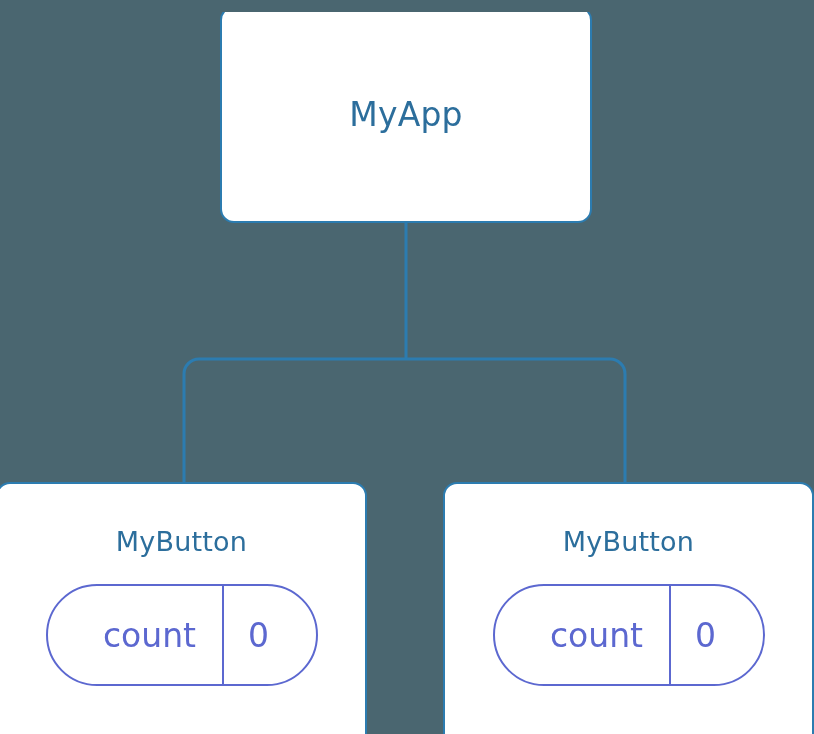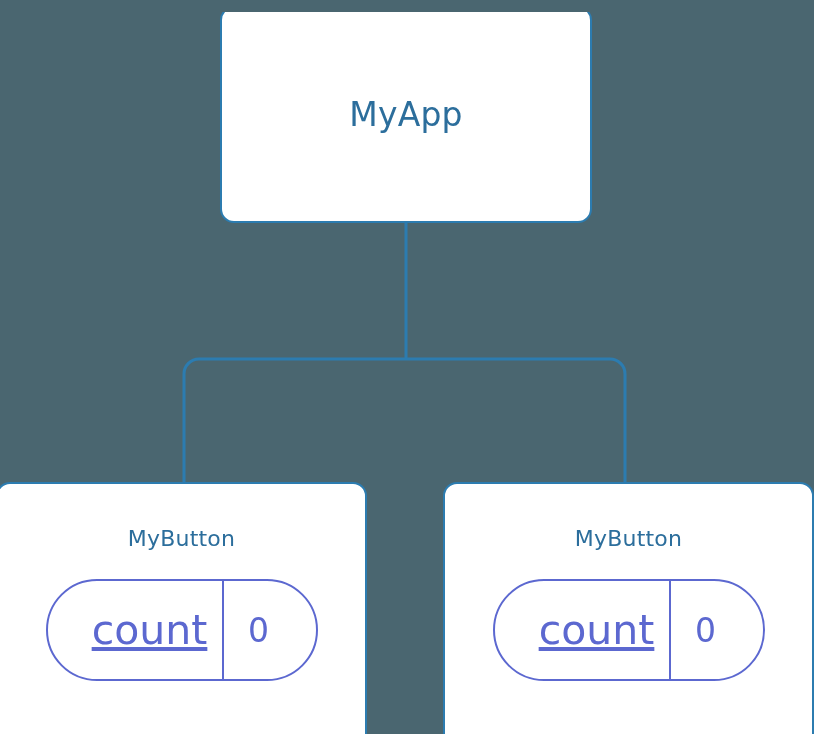--- a/index.html
+++ b/index.html
@@ -66,21 +66,21 @@
 
   .node-title {
     color: #2c6e9c;
     font-size: 33px;
     line-height: 1;
     letter-spacing: 0.2px;
     white-space: nowrap;
   }
 
   .node-child .node-title {
-    font-size: 22px;
+    font-size: 27px;
   }
 
   
   .pill-wrap {
     margin-top: 29px;
     position: relative;
   }
 
   .pill {
     position: relative;
@@ -94,24 +94,23 @@
   }
 
   .pill-key {
     display: flex;
     align-items: center;
     justify-content: center;
     width: 174px;
     box-sizing: border-box;
     padding-left: 30px;
     color: #5c68d0;
-    font-size: 41px;
+    font-size: 33px;
     line-height: 1;
     white-space: nowrap;
-    text-decoration: underline;
   }
 
   .pill-divider {
     width: 2px;
     background: #5c68d0;
     flex: 0 0 auto;
   }
 
   .pill-val {
     display: flex;

